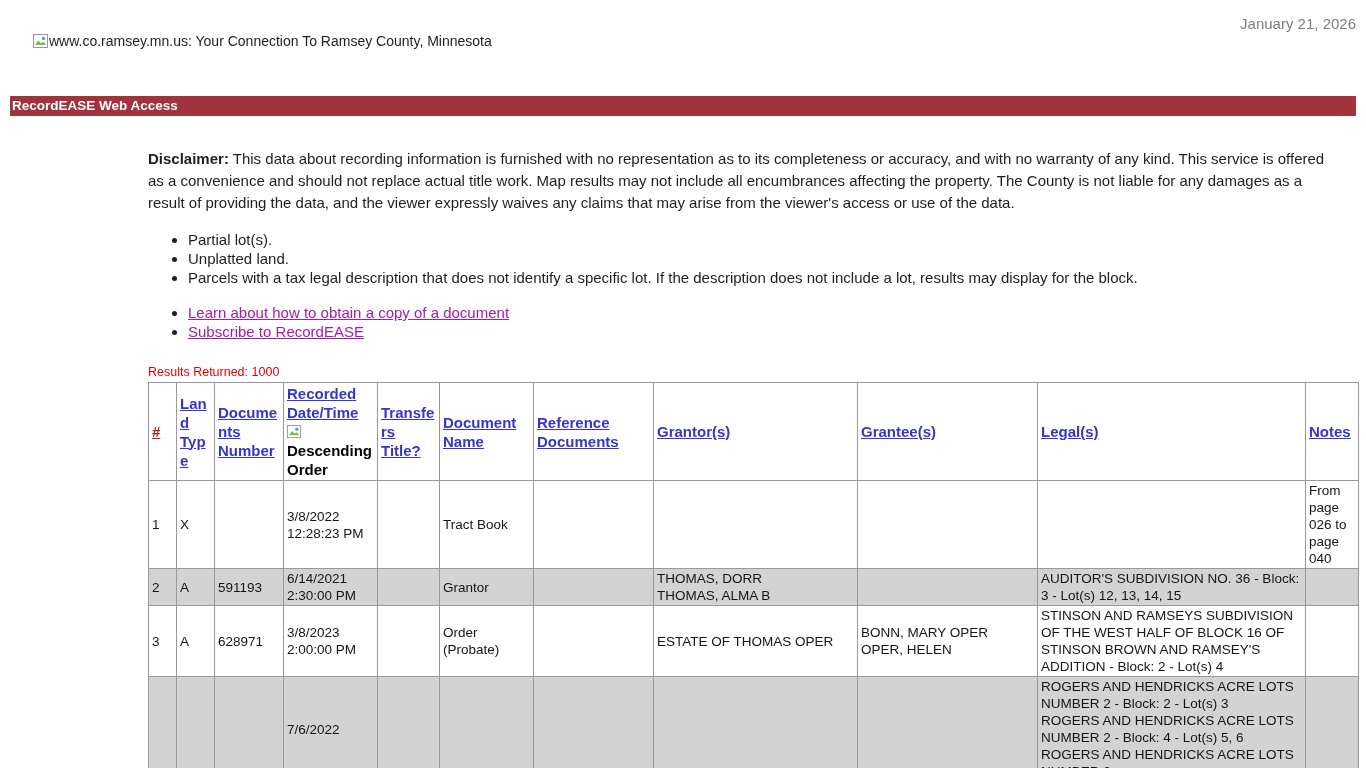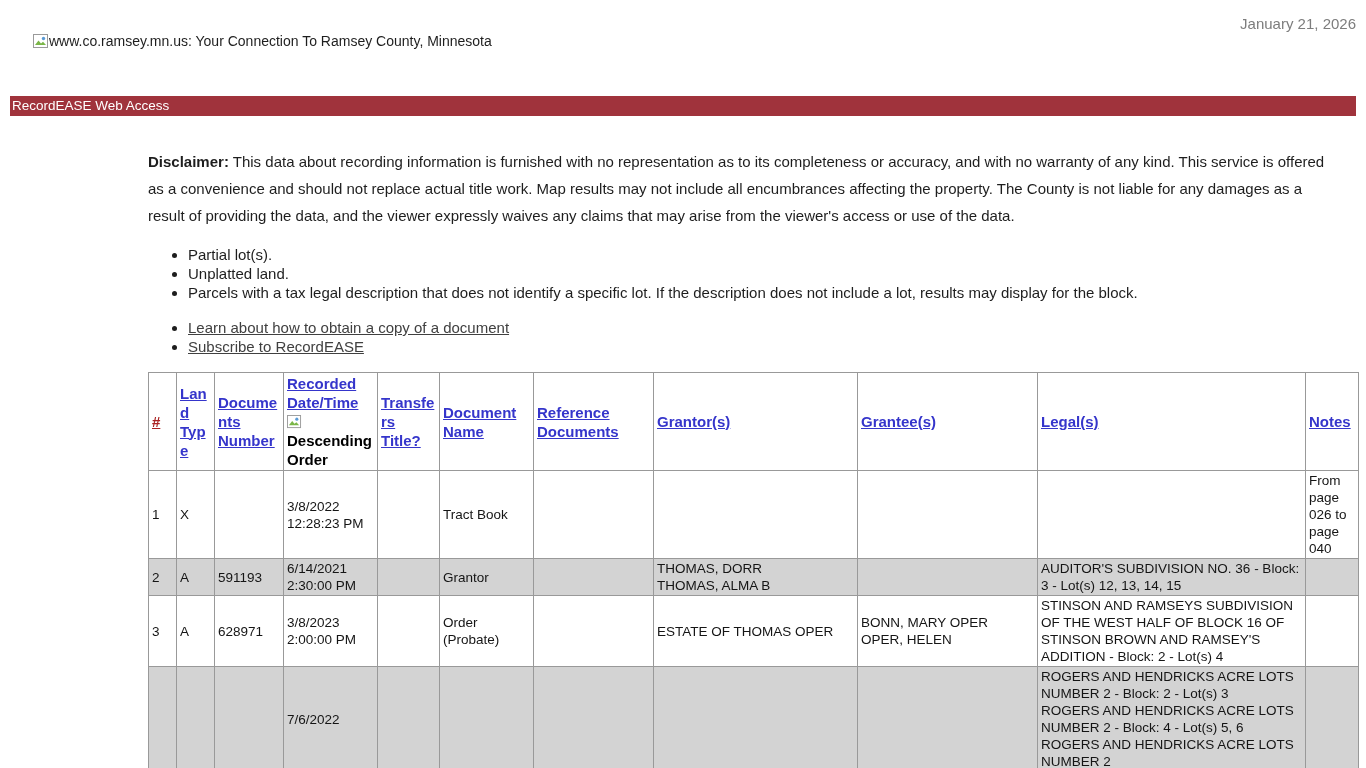--- a/index.html
+++ b/index.html
@@ -18,29 +18,29 @@
     margin: 33px 0 0 33px;
     font-size: 14px;
     display: flex; align-items: center; 
     color: #1e1e1e;
   }
   .img-icon { display: inline-block; line-height: 0; }
   .banner {
     margin: 47px 10px 0 10px;
     background: #A0333C;
     color: #ffffff;
-    font-weight: normal;
+    font-weight: bold;
     font-size: 13.5px;
     padding: 2px 4px 3px 2px;
   }
   .content { margin-left: 148px; margin-right: 10px; padding-top: 32px; font-size: 15px; }
-  .content p { margin: 0 16px 16px 0; line-height: 27px; max-width: 1182px; }
+  .content p { margin: 0 16px 16px 0; line-height: 22px; max-width: 1182px; }
   .content ul { margin: 15px 0 16px 0; padding-left: 40px; max-width: 1150px; }
   .content li { line-height: 19px; }
-  a.blue-link { color: #404040; }
+  a.blue-link { color: #a21caf; }
   .results {
     color: #e00000; font-size: 12.5px; margin-top: 24px; margin-bottom: 3px;
   }
   table.results-table {
     border-collapse: collapse;
     table-layout: fixed;
     width: 1210px;
     font-size: 13.5px;
     color: #151515;
   }
@@ -91,20 +91,21 @@
     <li>Unplatted land.</li>
     <li>Parcels with a tax legal description that does not identify a specific lot. If the description does not include a lot, results may display for the block.</li>
   </ul>
 
 
   <ul>
     <li><a href="#" class="blue-link">Learn about how to obtain a copy of a document</a></li>
     <li><a href="#" class="blue-link">Subscribe to RecordEASE</a></li>
   </ul>
 
+  <div class="results">Results Returned: 1000</div>
 
   <table class="results-table">
     <colgroup>
       <col style="width:28px">
         <col style="width:38px">
         <col style="width:69px">
         <col style="width:94px">
       <col style="width:62px">
         <col style="width:94px">
         <col style="width:120px">

